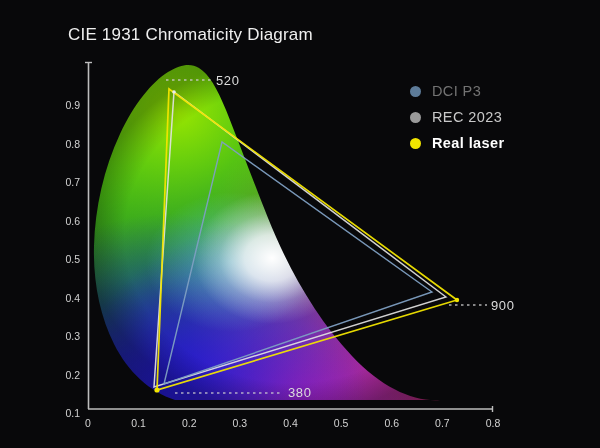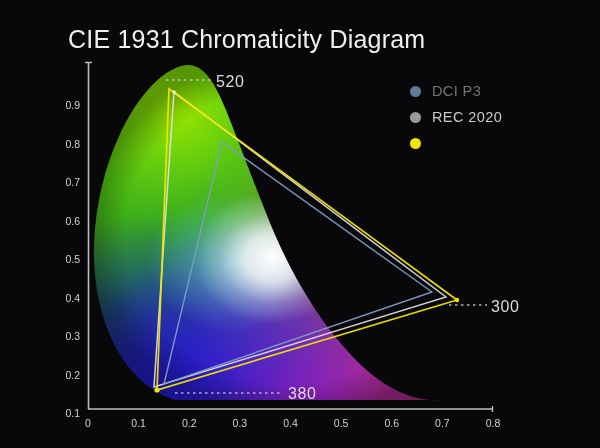--- a/index.html
+++ b/index.html
@@ -7,21 +7,21 @@
     width:600px;height:448px;overflow:hidden;position:relative;
     background:#08080a;
     font-family:"Liberation Sans", sans-serif;
     -webkit-font-smoothing:antialiased;
   }
   #root{position:absolute;inset:0;background:#08080a;}
 
   
   .title{
     position:absolute;left:68px;top:25px;
-    font-size:25px;letter-spacing:.2px;
+    font-size:17px;letter-spacing:.2px;
     color:#efefef;font-weight:400;white-space:nowrap;
   }
 
   
   #chart{position:absolute;left:0;top:0;width:600px;height:448px;}
 
   
   .legend{position:absolute;left:410px;top:78px;}
   .legend-row{display:flex;align-items:center;height:26px;}
   .legend-dot{
@@ -33,21 +33,21 @@
   
   .tick{
     position:absolute;font-size:10.5px;color:#d2d2d2;
     white-space:nowrap;
   }
   .tick.y{text-align:right;width:26px;margin-top:44px;}
   .tick.x{text-align:center;width:26px;}
 
   
   .wl{
-    position:absolute;font-size:16px;color:#dcdcdc;
+    position:absolute;font-size:13px;color:#dcdcdc;
     letter-spacing:.6px;white-space:nowrap;
   }
 </style>
 </head>
 <body>
 
 <div id="root">
 
   <div class="title">CIE 1931 Chromaticity Diagram</div>
 
@@ -182,30 +182,31 @@
       <div class="tick x" style="left: 176.25px; top: 417px; color: rgb(210, 210, 210);">0.2</div>
       <div class="tick x" style="left: 226.875px; top: 417px; color: rgb(210, 210, 210);">0.3</div>
       <div class="tick x" style="left: 277.5px; top: 417px; color: rgb(210, 210, 210);">0.4</div>
       <div class="tick x" style="left: 328.125px; top: 417px; color: rgb(210, 210, 210);">0.5</div>
       <div class="tick x" style="left: 378.75px; top: 417px; color: rgb(210, 210, 210);">0.6</div>
       <div class="tick x" style="left: 429.375px; top: 417px; color: rgb(210, 210, 210);">0.7</div>
       <div class="tick x" style="left: 480px; top: 417px; color: rgb(210, 210, 210);">0.8</div>
     </div>
 
   <div class="wl" style="left:216px;top:73px;">520</div>
-  <div class="wl" style="left:491px;top:298px;">300</div>
+  <div class="wl" style="left:491px;top:298px;">900</div>
   <div class="wl" style="left:288px;top:385px;">380</div>
 
   <div class="legend">
     <div class="legend-row">
       <span class="legend-dot" id="dot0" style="background: rgb(93, 123, 153);"></span>
       <span class="legend-label" id="lbl0" style="color: #737373; font-weight: 400;">DCI P3</span>
     </div>
     <div class="legend-row">
       <span class="legend-dot" id="dot1" style="background: rgb(154, 154, 154);"></span>
-      <span class="legend-label" id="lbl1" style="color: rgb(201, 201, 201); font-weight: 400;">REC 2020</span>
+      <span class="legend-label" id="lbl1" style="color: rgb(201, 201, 201); font-weight: 400;">REC 2023</span>
     </div>
     <div class="legend-row">
       <span class="legend-dot" id="dot2" style="background: rgb(242, 229, 0);"></span>
+      <span class="legend-label" id="lbl2" style="color: rgb(255, 255, 255); font-weight: 700;">Real laser</span>
     </div>
   </div>
 
 </div>
 
 </body></html>

